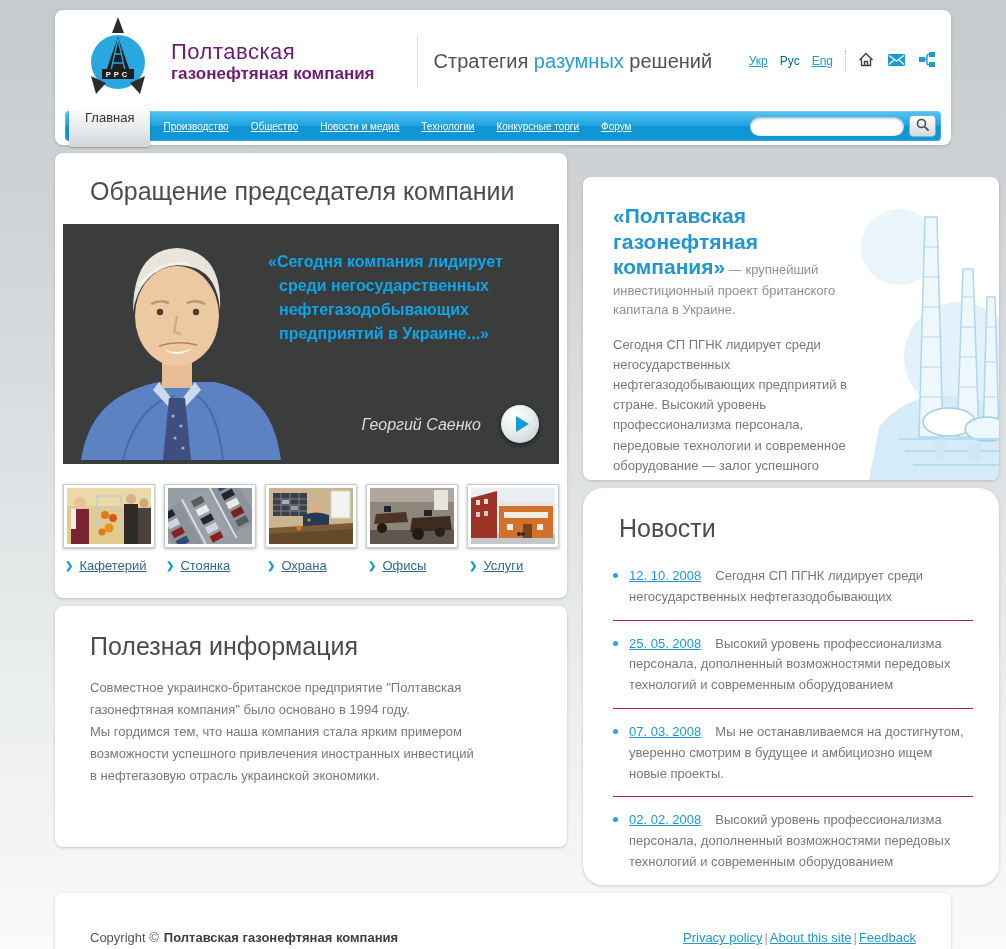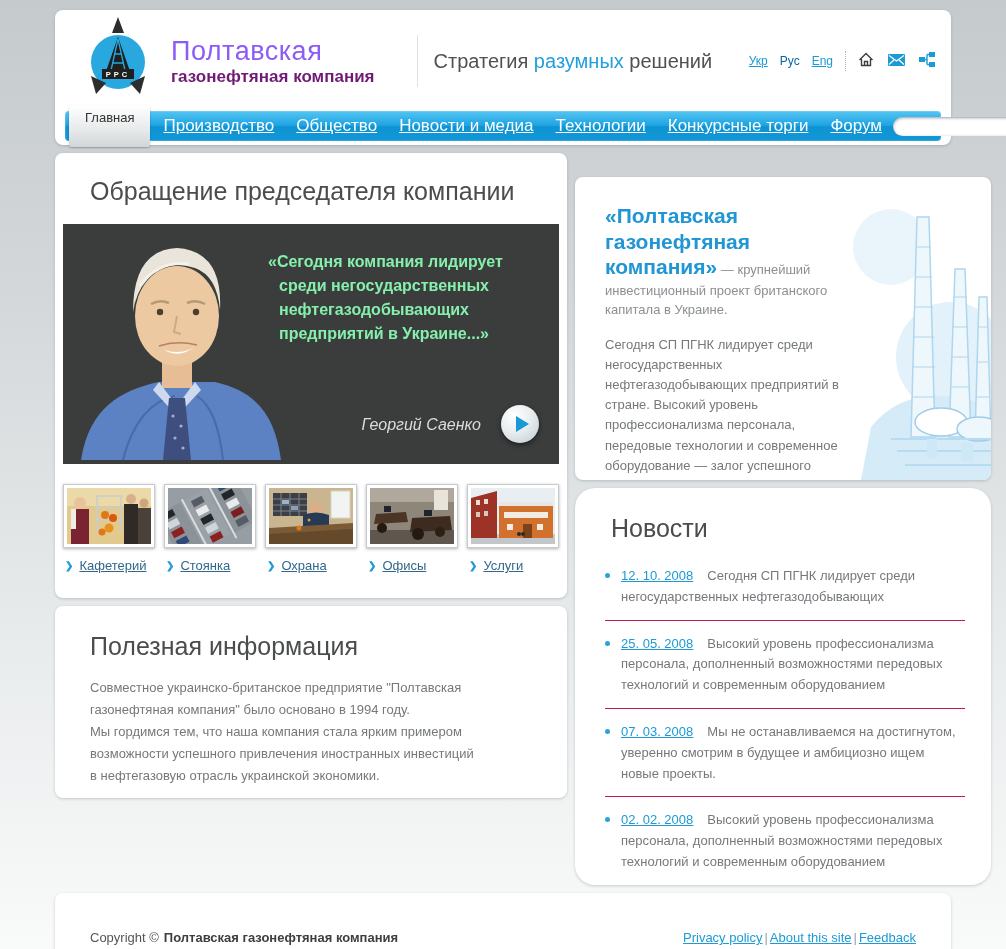--- a/index.html
+++ b/index.html
@@ -10,76 +10,76 @@
     overflow:hidden;
   }
   .page{width:896px;margin:0 auto;padding-top:10px;}
   .card{background:#fff;border-radius:8px;box-shadow:0 1px 3px rgba(60,70,75,.25);}
 
   
   .header{height:135px;margin-bottom:8px;position:relative;}
   .header-top{display:flex;align-items:center;height:98px;padding:2px 16px 0 24px;}
   .logo{flex:none;cursor:pointer;}
   .company-name{margin-left:14px;line-height:1.15;}
-  .company-line1{font-size:27px;color:#8b5cf6;letter-spacing:.5px;}
+  .company-line1{font-size:22px;color:#701a75;letter-spacing:.5px;}
   .company-line2{font-size:17px;font-weight:bold;color:#701a75;}
   .vdivider{width:1px;height:52px;background:#dde2e4;margin-left:42px;}
   .tagline{margin-left:16px;font-size:20px;color:#4f5254;white-space:nowrap;}
   .tagline .accent{color:#249fdc;}
   .utils{margin-left:auto;display:flex;align-items:center;}
   .lang{font-size:12px;display:flex;gap:12px;align-items:center;}
   .lang a{color:#1b9ad6;text-decoration:underline;cursor:pointer;}
   .lang .current{color:#0369a1;text-decoration:none;cursor:default;}
   .dotted-sep{border-left:1px dotted #aeb6ba;height:20px;margin:0 12px;}
   .util-icons{display:flex;gap:14px;align-items:center;}
   .util-icons .ic{cursor:pointer;display:block;}
 
   
   .nav{position:absolute;left:10px;right:10px;bottom:4px;height:30px;border-radius:4px;
     background:linear-gradient(180deg,#55c5f2 0%,#1ea4e2 48%,#0f93d2 52%,#1198d8 100%);
     display:flex;align-items:center;padding:0 2px;box-shadow:inset 0 0 0 1px rgba(255,255,255,.15);}
   .nav-tab{height:42px;line-height:26px;margin:0 2px;padding:0 16px;border-radius:3px;
     background:linear-gradient(180deg,#ffffff,#e9ebec 55%,#d2d6d8);color:#333;font-size:13px;cursor:pointer;
     box-shadow:0 1px 2px rgba(0,0,0,.25);}
-  .nav-link{color:#fff;font-size:17px;text-decoration:underline;margin:0 11px;cursor:pointer;white-space:nowrap;}
+  .nav-link{color:#fff;font-size:10px;text-decoration:underline;margin:0 11px;cursor:pointer;white-space:nowrap;}
   .nav-search{margin-left:auto;display:flex;align-items:center;gap:5px;padding-right:3px;}
   .nav-search input{width:136px;height:19px;border:none;border-radius:10px;padding:0 9px;font-size:12px;
     box-shadow:inset 0 1px 3px rgba(0,40,70,.45);outline:none;}
   .nav-search button{width:27px;height:22px;border-radius:4px;border:1px solid #7fb3cc;
     background:linear-gradient(180deg,#ffffff,#d3dadd);cursor:pointer;display:flex;align-items:center;justify-content:center;padding:0;}
 
   
-  .content{display:flex;gap:8px;}
+  .content{display:flex;gap:16px;}
   .col-left{width:512px;display:flex;flex-direction:column;gap:8px;flex:none;}
   .col-right{width:416px;display:flex;flex-direction:column;gap:8px;flex:none;margin-top:24px;}
   .section-title{font-size:25px;font-weight:normal;color:#4a4c4d;margin:0;}
 
   
   .card-chairman{height:445px;box-sizing:border-box;padding-top:24px;}
   .card-chairman .section-title{margin:0 0 18px 35px;}
   .banner{margin:0 8px;height:240px;background:#3a3d3c;position:relative;overflow:hidden;}
   .portrait{position:absolute;left:0;bottom:0;}
-  .quote{position:absolute;right:18px;top:26px;width:262px;color:#86efac;font-size:16px;font-weight:bold;
+  .quote{position:absolute;right:18px;top:26px;width:262px;color:#0ea5e9;font-size:16px;font-weight:bold;
     line-height:1.5;white-space:pre-line;text-indent:-11px;padding-left:11px;}
   .author{position:absolute;right:78px;bottom:30px;color:#dcdcdc;font-style:italic;font-size:16px;}
   .play{position:absolute;right:20px;bottom:21px;width:38px;height:38px;border-radius:50%;cursor:pointer;
     background:radial-gradient(circle at 35% 28%,#ffffff 0%,#e8edef 45%,#bfcad0 100%);
     display:flex;align-items:center;justify-content:center;box-shadow:0 2px 5px rgba(0,0,0,.5);}
   .play-tri{width:0;height:0;border-left:13px solid #1799d8;border-top:8px solid transparent;border-bottom:8px solid transparent;margin-left:4px;}
   .thumbs{display:flex;gap:9px;margin:20px 8px 0;}
   .thumb{width:92px;}
   .thumb-img{width:84px;height:56px;background:#fff;border:1px solid #c6cbce;padding:3px;
     box-shadow:0 1px 3px rgba(0,0,0,.3);cursor:pointer;}
   .thumb-img svg{display:block;}
   .thumb-label{margin-top:10px;font-size:13px;display:flex;align-items:center;gap:6px;padding-left:2px;}
   .thumb-arrow{color:#1b9ad6;font-size:10px;font-weight:bold;}
   .thumb-label a{color:#33678a;text-decoration:underline;cursor:pointer;}
 
   
-  .card-info{height:192px;box-sizing:border-box;padding:26px 35px 0;}
+  .card-info{height:241px;box-sizing:border-box;padding:26px 35px 0;}
   .card-info .section-title{margin-bottom:16px;}
   .info-text{font-size:13px;color:#75797c;line-height:1.7;white-space:pre-line;}
 
   
   .card-about{height:303px;box-sizing:border-box;position:relative;overflow:hidden;padding:26px 26px 0 30px;}
   .sketch{position:absolute;right:0;top:0;pointer-events:none;}
   .about-title{position:relative;width:250px;line-height:1.22;}
   .about-accent{color:#2196d4;font-weight:bold;font-size:21px;}
   .about-rest{color:#8c9093;font-size:13px;}
   .about-text{position:relative;margin-top:16px;width:252px;font-size:13px;color:#75797c;line-height:1.55;white-space:pre-line;}

